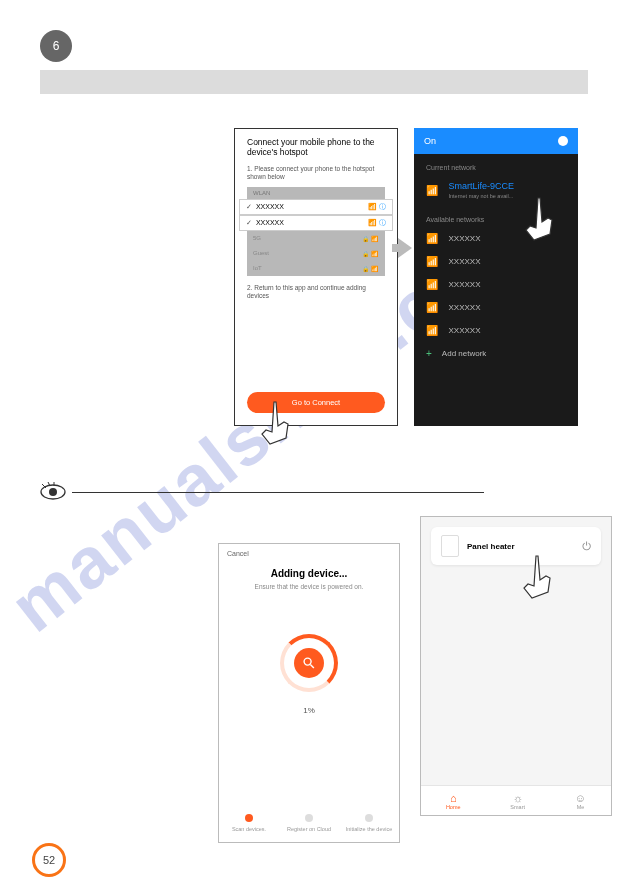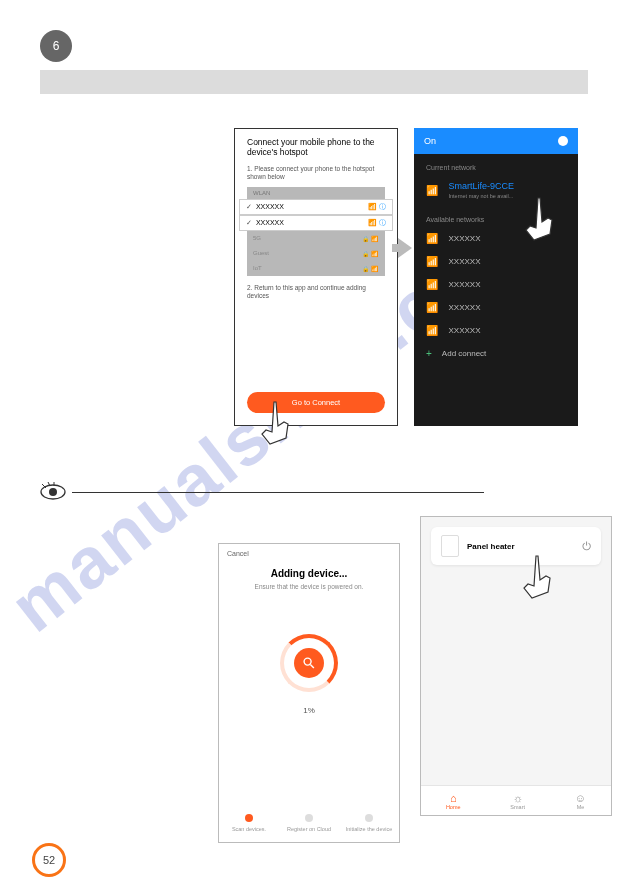--- a/index.html
+++ b/index.html
@@ -423,21 +423,21 @@
   <div class="pr-row">
       <span class="wifi-ic">📶</span>
       <span>XXXXXX</span>
     </div>
   <div class="pr-row">
       <span class="wifi-ic">📶</span>
       <span>XXXXXX</span>
     </div>
   <div class="pr-row">
       <span class="pr-add">+</span>
-      <span>Add connect</span>
+      <span>Add network</span>
     </div>
 </div>
 
 <div class="hand" style="top:398px;left:254px;">
   <svg viewBox="0 0 46 56">
       <path d="M20 4 L22 4 L24 28 L30 24 L34 26 L32 40 L16 46 L8 36 L12 32 L18 34 Z" fill="#fff" stroke="#333" stroke-width="1.2"></path>
     </svg>
 </div>
 <div class="hand" style="top:194px;left:518px;">
   <svg viewBox="0 0 46 56">

